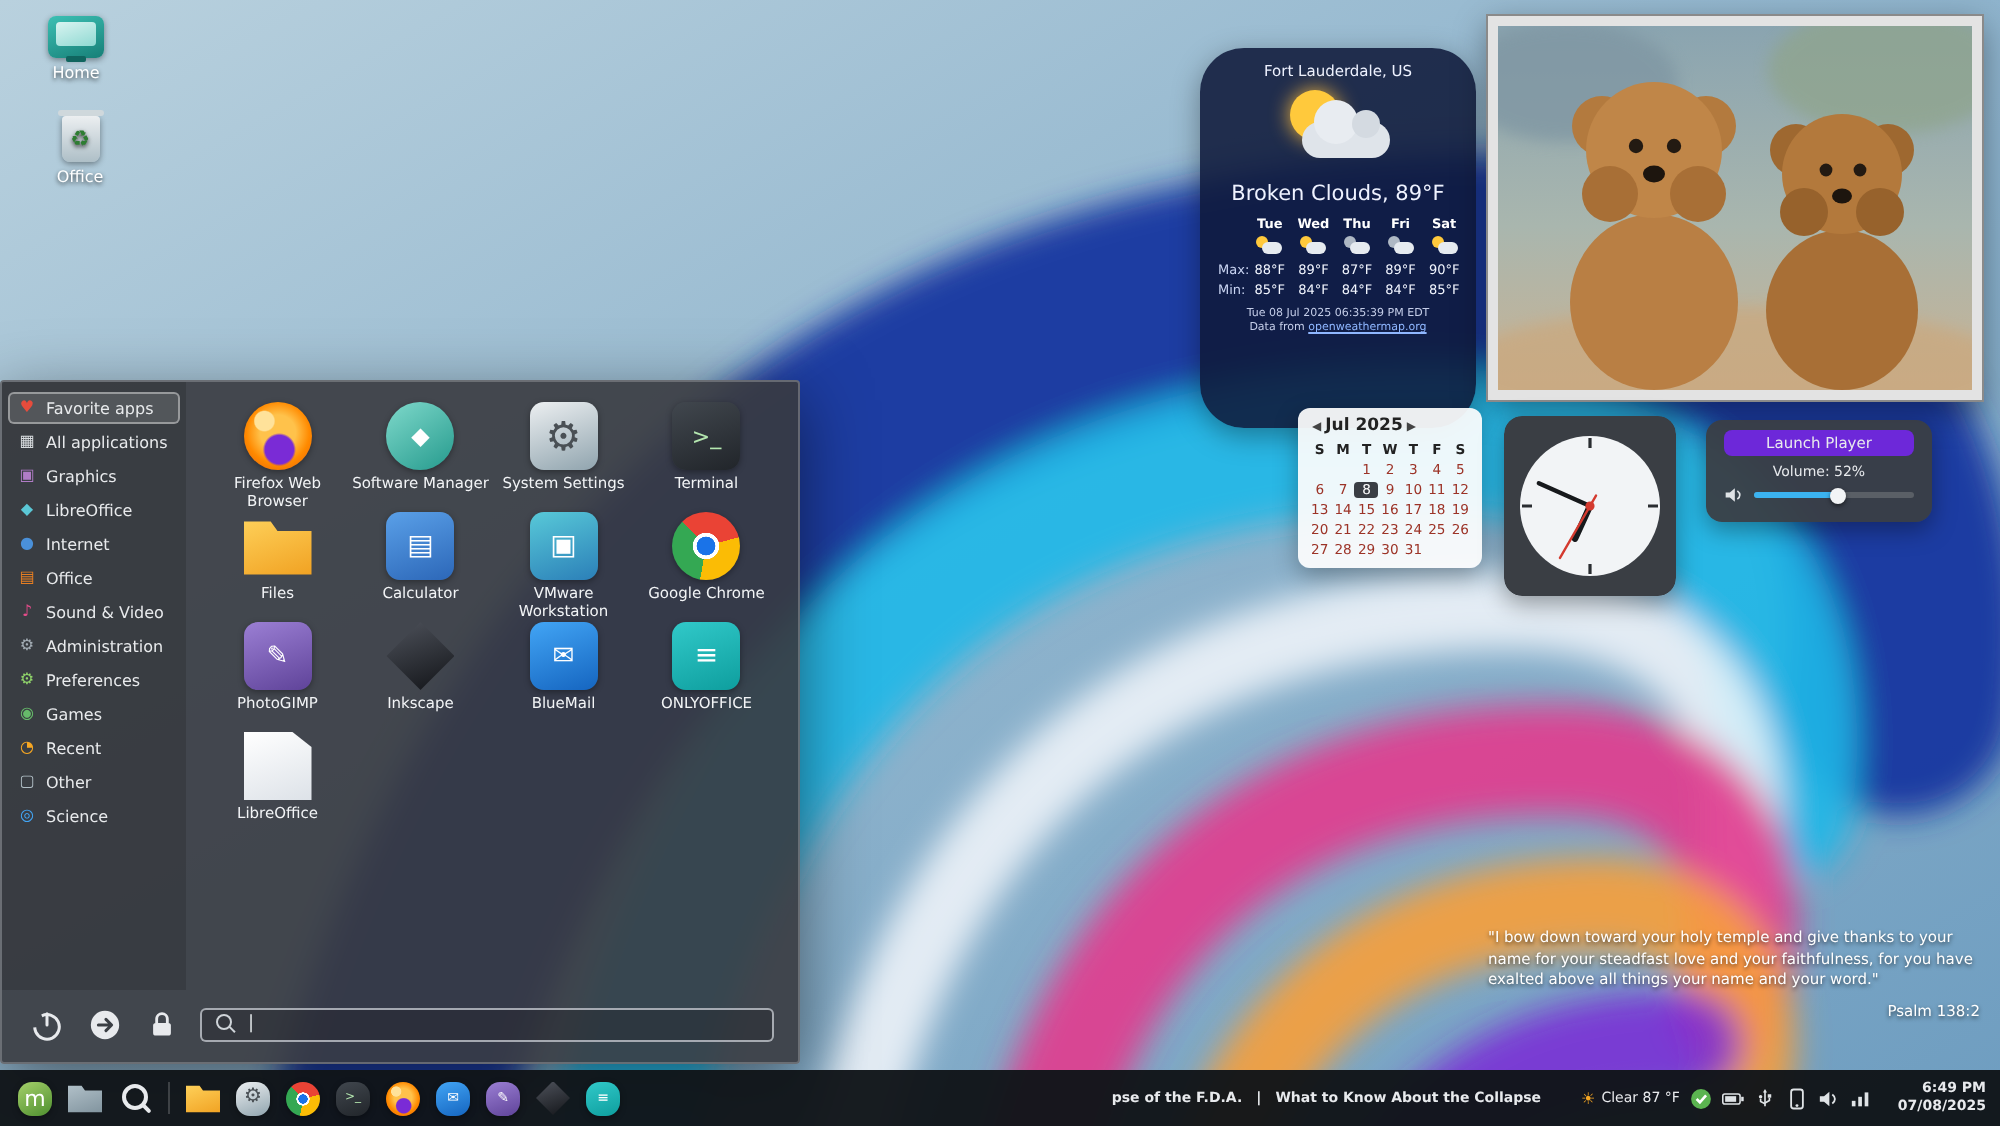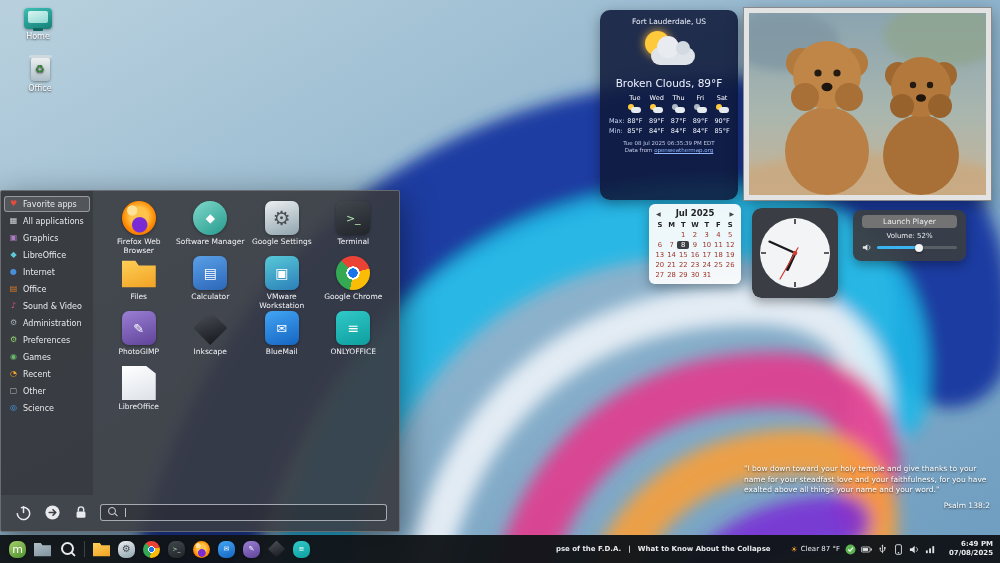--- a/index.html
+++ b/index.html
@@ -13,61 +13,61 @@
   #icon-home{left:10px;top:8px;}
   #icon-trash{left:12px;top:58px;}
   .home-glyph{width:28px;height:21px;border-radius:4px;background:linear-gradient(160deg,#3cc0b4,#177f77);position:relative;box-shadow:0 1px 3px rgba(0,0,0,.4);}
   .home-screen{position:absolute;left:4px;top:3px;width:20px;height:12px;border-radius:2px;background:linear-gradient(160deg,#d9f4f1,#8fd9d2);}
   .home-base{position:absolute;left:9px;bottom:-2px;width:10px;height:3px;background:#10655f;border-radius:1px;}
   .trash-glyph{width:19px;height:23px;background:linear-gradient(180deg,#eceff1,#aebfc7);border-radius:2px 2px 4px 4px;position:relative;display:flex;align-items:center;justify-content:center;box-shadow:0 1px 3px rgba(0,0,0,.4);}
   .trash-glyph::before{content:'';position:absolute;top:-3px;left:-2px;width:23px;height:3px;background:#cfd8dc;border-radius:2px;}
   .trash-recycle{color:#2e7d32;font-size:11px;line-height:1;}
 
   
-  #weather{position:absolute;left:600px;top:10px;width:138px;min-height:190px;z-index:3;background:rgba(15,25,58,.88);border-radius:10px;color:#eef2ff;display:flex;flex-direction:column;align-items:center;padding:7px 5px 5px;box-shadow:0 4px 14px rgba(0,0,0,.35);}
+  #weather{position:absolute;left:600px;top:24px;width:138px;min-height:190px;z-index:3;background:rgba(15,25,58,.88);border-radius:22px;color:#eef2ff;display:flex;flex-direction:column;align-items:center;padding:7px 5px 5px;box-shadow:0 4px 14px rgba(0,0,0,.35);}
   #weather-loc{font-size:7.5px;}
   #wx-icon{position:relative;width:64px;height:42px;margin:5px 0 2px;}
   #wx-sun{position:absolute;left:8px;top:0;width:25px;height:25px;border-radius:50%;background:#ffc93c;box-shadow:0 0 10px rgba(255,190,60,.95);}
   #wx-cloud{position:absolute;left:14px;top:16px;width:44px;height:18px;background:#dfe4ea;border-radius:12px;}
   #wx-cloud::before{content:'';position:absolute;left:6px;top:-11px;width:22px;height:22px;background:#e8ecf1;border-radius:50%;}
   #wx-cloud::after{content:'';position:absolute;left:25px;top:-6px;width:14px;height:14px;background:#d4dae1;border-radius:50%;}
   #weather-cond{font-size:10.5px;margin:2px 0 5px;}
   #forecast{display:grid;grid-template-columns:19px repeat(5,1fr);width:100%;row-gap:2px;align-items:center;justify-items:center;}
   .f-cell{font-size:6.5px;}
-  .f-day{font-weight:normal;color:#ffffff;}
+  .f-day{font-weight:bold;color:#ffffff;}
   .f-lab{justify-self:start;padding-left:4px;color:#c9d4f2;}
   .f-val{color:#f2f6ff;}
   .mini-wx{position:relative;width:13px;height:9px;display:inline-block;}
   .mini-wx::before{content:'';position:absolute;left:0;top:0;width:6px;height:6px;border-radius:50%;background:#ffc93c;}
   .mini-wx::after{content:'';position:absolute;right:0;bottom:0;width:10px;height:6px;border-radius:4px;background:#e6ebf0;}
   .mini-wx.cloud::before{background:#aeb8c4;}
   #weather-updated{font-size:5.5px;margin-top:5px;color:#c4cde8;}
   #weather-src{font-size:5.5px;color:#c4cde8;margin-top:1px;}
   .wx-link{color:#8fb7ff;text-decoration:underline;}
 
   
   #photo{position:absolute;left:744px;top:8px;width:247px;height:192px;z-index:3;border:5px solid #e3e3e3;outline:1px solid #8a8a8a;background:#777;box-shadow:0 5px 16px rgba(0,0,0,.4);}
   #photo svg{display:block;width:100%;height:100%;}
 
   
   #calendar{position:absolute;left:649px;top:204px;width:92px;z-index:3;background:rgba(253,253,253,.93);border-radius:6px;padding:4px 5px 5px;color:#222;box-shadow:0 4px 12px rgba(0,0,0,.3);}
-  #cal-head{display:flex;align-items:center;justify-content:space-between;font-size:8.5px;font-weight:bold;}
+  #cal-head{display:flex;align-items:center;font-size:8.5px;font-weight:bold;}
   .cal-arrow{font-size:6px;color:#444;padding:0 2px;}
   #cal-grid{display:grid;grid-template-columns:repeat(7,1fr);font-size:6.8px;text-align:center;margin-top:3px;row-gap:2px;}
   .cal-h{font-weight:bold;color:#222;}
   .cal-d{color:#9c3327;border-radius:2px;}
   .cal-d.sel{background:#3a3e44;color:#fff;}
   .cal-d.empty{visibility:hidden;}
 
   
   #clock{position:absolute;left:752px;top:208px;width:86px;height:90px;z-index:3;box-shadow:0 4px 12px rgba(0,0,0,.35);border-radius:9px;}
 
   
   #player{position:absolute;left:853px;top:210px;width:113px;z-index:3;background:rgba(58,62,68,.95);border-radius:8px;padding:5px 9px 9px;color:#e8eaed;box-shadow:0 4px 12px rgba(0,0,0,.35);}
-  #player-title{background:#737373;border-radius:4px;font-size:7.5px;text-align:center;padding:2px 0;}
+  #player-title{background:#6d28d9;border-radius:4px;font-size:7.5px;text-align:center;padding:2px 0;}
   #player-vol{font-size:7px;text-align:center;margin:4px 0 3px;}
   #player-row{display:flex;align-items:center;gap:5px;}
   .pl-speaker{width:10px;height:9px;flex:0 0 auto;}
   .pl-track{position:relative;flex:1;height:3px;background:#5a5f66;border-radius:2px;}
   .pl-fill{position:absolute;left:0;top:0;height:100%;background:#3bb3f0;border-radius:2px;}
   .pl-thumb{position:absolute;top:-2.5px;width:8px;height:8px;background:#f2f4f6;border-radius:50%;box-shadow:0 1px 2px rgba(0,0,0,.5);}
 
   
   #verse{position:absolute;left:744px;top:464px;width:246px;z-index:2;color:#fff;font-size:7.5px;line-height:1.4;text-shadow:0 1px 2px rgba(0,0,0,.65);}
   #verse-ref{text-align:right;margin-top:5px;}
@@ -393,21 +393,21 @@
           <div class="app-item">
             <div class="app-ico shape-circle" style="background: linear-gradient(145deg, rgb(127, 217, 203), rgb(37, 154, 141)); width: 34px; height: 34px;">
               <span class="app-glyph" style="color: rgb(255, 255, 255); font-size: 12px;">◆</span>
             </div>
             <div class="app-label">Software Manager</div>
           </div>
           <div class="app-item">
             <div class="app-ico shape-rounded" style="background: linear-gradient(160deg, rgb(236, 239, 241), rgb(144, 164, 174)); width: 34px; height: 34px;">
               <span class="app-glyph" style="color: rgb(74, 80, 85); font-size: 20px;">⚙</span>
             </div>
-            <div class="app-label">Google Settings</div>
+            <div class="app-label">System Settings</div>
           </div>
           <div class="app-item">
             <div class="app-ico shape-rounded" style="background: linear-gradient(160deg, rgb(65, 71, 78), rgb(33, 37, 42)); width: 34px; height: 34px;">
               <span class="app-glyph" style="color: rgb(181, 232, 176); font-size: 11px;">&gt;_</span>
             </div>
             <div class="app-label">Terminal</div>
           </div>
           <div class="app-item">
             <div class="app-ico shape-folder" style="background: linear-gradient(160deg, rgb(255, 212, 94), rgb(240, 159, 31)); width: 34px; height: 34px;"></div>
             <div class="app-label">Files</div>

